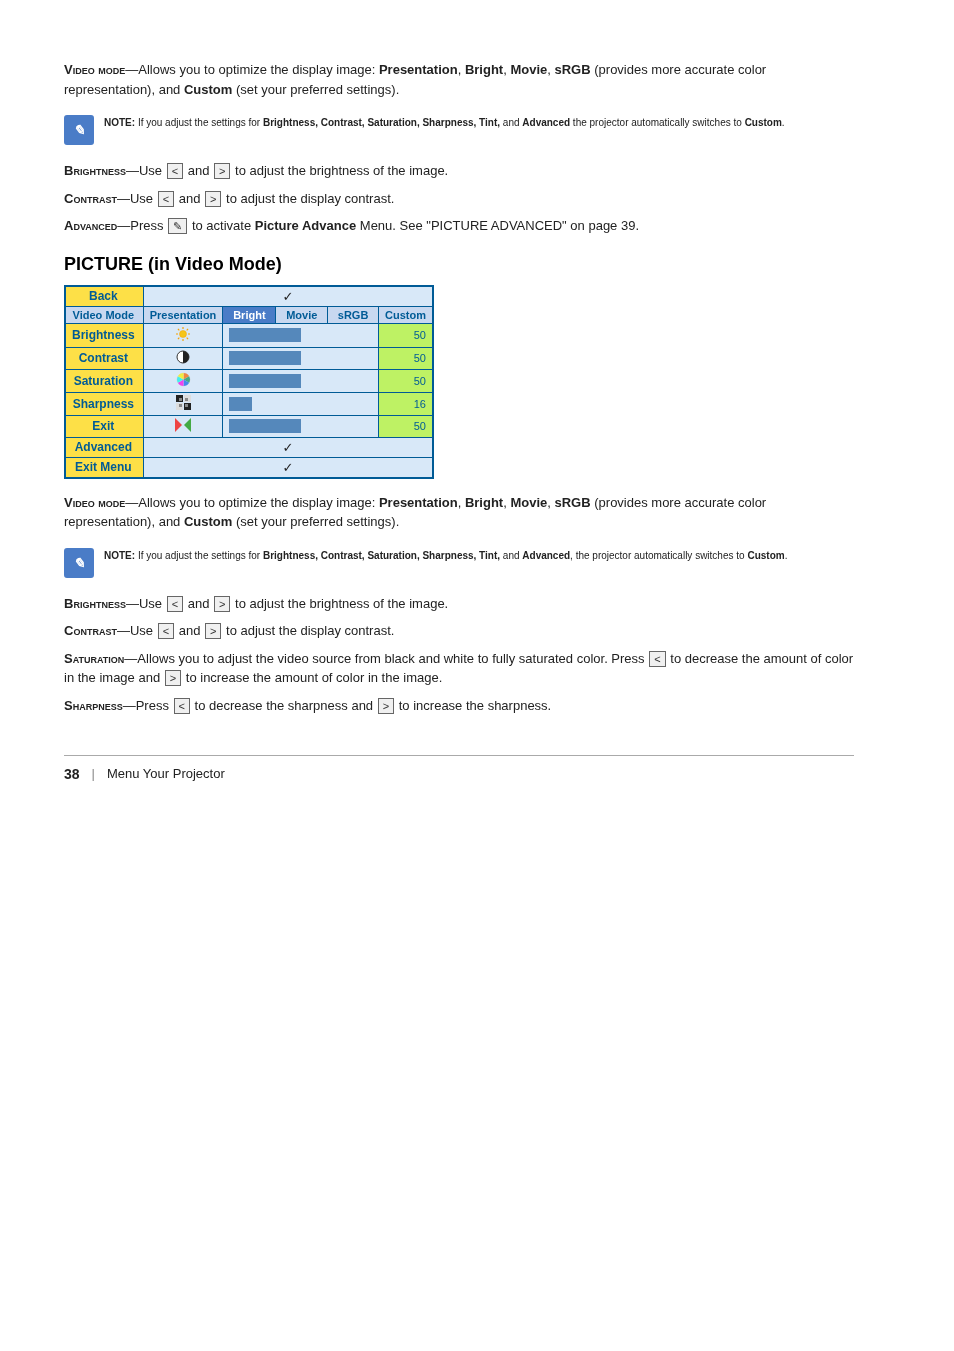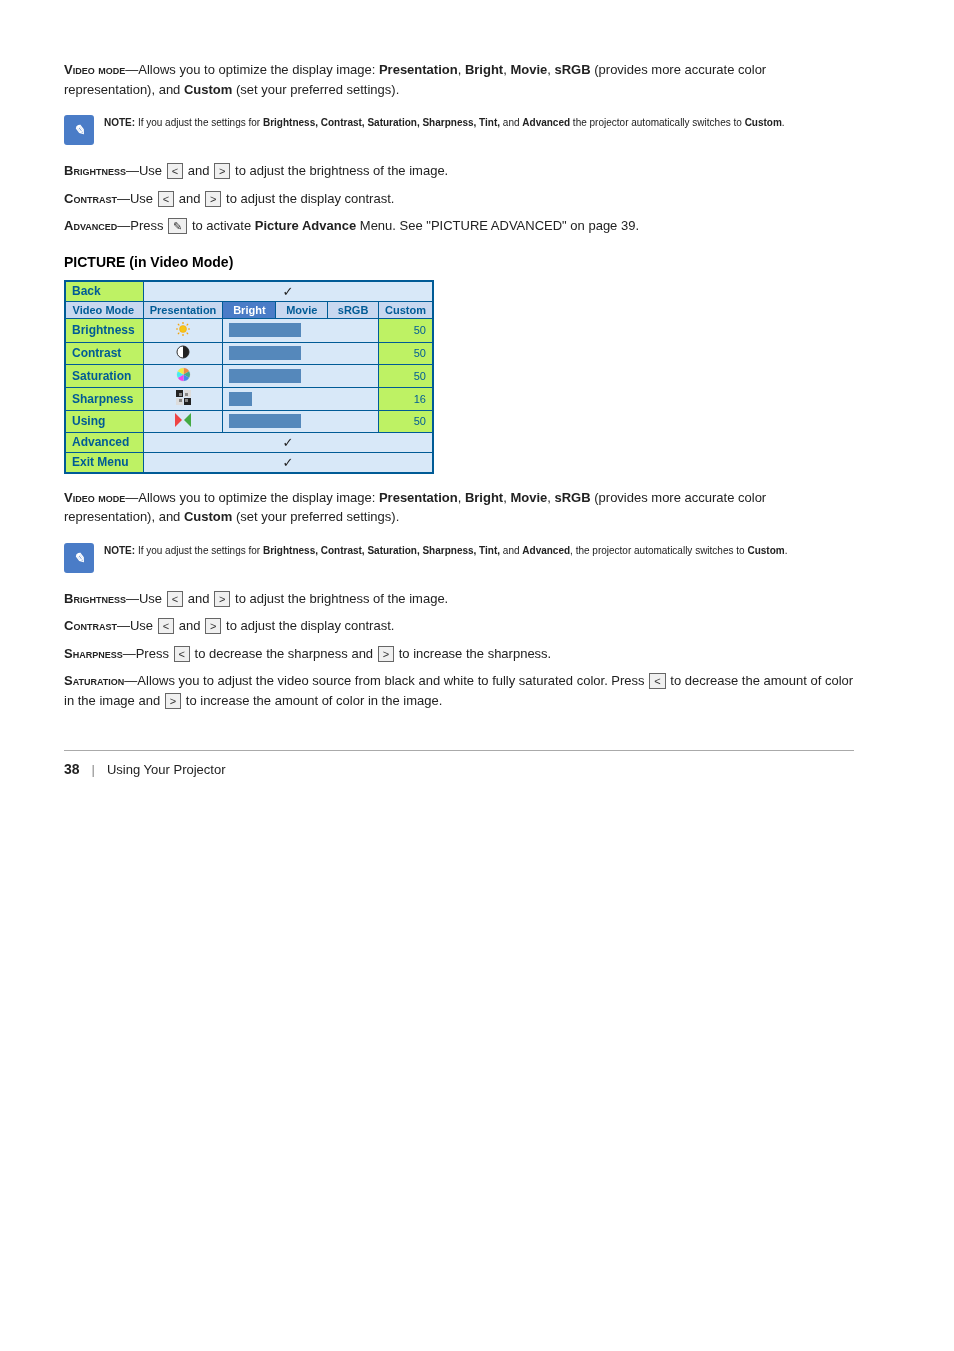--- a/index.html
+++ b/index.html
@@ -53,21 +53,21 @@
       font-weight: bold;
     }
     .note-text {
       font-size: 10px;
       line-height: 1.5;
     }
     .note-text .bold { font-weight: bold; }
 
     
     .section-heading {
-      font-size: 14px;
+      font-size: 18px;
       font-weight: bold;
       color: #000;
       margin: 18px 0 8px 0;
       border-bottom: none;
     }
 
     
     .menu-table-wrapper {
       margin: 10px 0 14px 0;
     }
@@ -77,25 +77,25 @@
       font-size: 12px;
       width: 370px;
     }
     .menu-table td {
       padding: 2px 6px;
       border: 1px solid #005b96;
       color: #005b96;
       white-space: nowrap;
     }
     .menu-table .row-label {
-      background: #bef264;
+      background: #fde047;
       font-weight: bold;
       color: #005b96;
       min-width: 70px;
-      text-align: left;
+      text-align: center;
       padding-right: 8px;
     }
     .menu-table .row-checkmark {
       text-align: center;
       background: #d8e8f8;
       color: #222;
       font-size: 13px;
     }
     .menu-table .header-row td {
       background: #c8d8f0;
@@ -137,21 +137,21 @@
       color: #333;
       margin: 0 1px;
     }
 
     
     .footer {
       margin-top: 40px;
       border-top: 1px solid #aaa;
       padding-top: 10px;
       display: flex;
-      align-items: flex-end;
+      align-items: flex-start;
       gap: 12px;
       font-size: 13px;
       color: #222;
     }
     .footer-page-num {
       font-weight: bold;
       font-size: 14px;
     }
     .footer-sep {
       color: #888;
@@ -290,21 +290,21 @@
           <td class="bar-cell" colspan="3">
             <div style="display:flex;width:100%;height:14px;background:#d8e8f8;">
               <div style="width:16%;background:#5588bb;height:14px;"></div>
               <div style="width:84%;background:#d8e8f8;height:14px;"></div>
             </div>
           </td>
           <td class="num-cell">16</td>
         </tr>
 
         <tr>
-          <td class="row-label">Using</td>
+          <td class="row-label">Exit</td>
           <td class="icon-cell">
             
             <svg width="16" height="14" viewBox="0 0 16 14">
               <polygon points="0,0 7,7 0,14" fill="#e44"></polygon>
               <polygon points="16,0 9,7 16,14" fill="#4a4"></polygon>
             </svg>
           </td>
           <td class="bar-cell" colspan="3">
             <div style="display:flex;width:100%;height:14px;background:#d8e8f8;">
               <div style="width:50%;background:#5588bb;height:14px;"></div>
@@ -340,26 +340,26 @@
 
   <p>
     <span class="small-caps-bold">Brightness</span>—Use <span class="arrow-btn">&lt;</span> and <span class="arrow-btn">&gt;</span> to adjust the brightness of the image.
   </p>
 
   <p>
     <span class="small-caps-bold">Contrast</span>—Use <span class="arrow-btn">&lt;</span> and <span class="arrow-btn">&gt;</span> to adjust the display contrast.
   </p>
 
   <p>
+    <span class="small-caps-bold">Saturation</span>—Allows you to adjust the video source from black and white to fully saturated color. Press <span class="arrow-btn">&lt;</span> to decrease the amount of color in the image and <span class="arrow-btn">&gt;</span> to increase the amount of color in the image.
+  </p>
+
+  <p>
     <span class="small-caps-bold">Sharpness</span>—Press <span class="arrow-btn">&lt;</span> to decrease the sharpness and <span class="arrow-btn">&gt;</span> to increase the sharpness.
-  </p>
-
-  <p>
-    <span class="small-caps-bold">Saturation</span>—Allows you to adjust the video source from black and white to fully saturated color. Press <span class="arrow-btn">&lt;</span> to decrease the amount of color in the image and <span class="arrow-btn">&gt;</span> to increase the amount of color in the image.
   </p>
 
   <div class="footer">
     <span class="footer-page-num">38</span>
     <span class="footer-sep">|</span>
-    <span>Using Your Projector</span>
+    <span>Menu Your Projector</span>
   </div>
 
 </div>
 
 </body></html>

